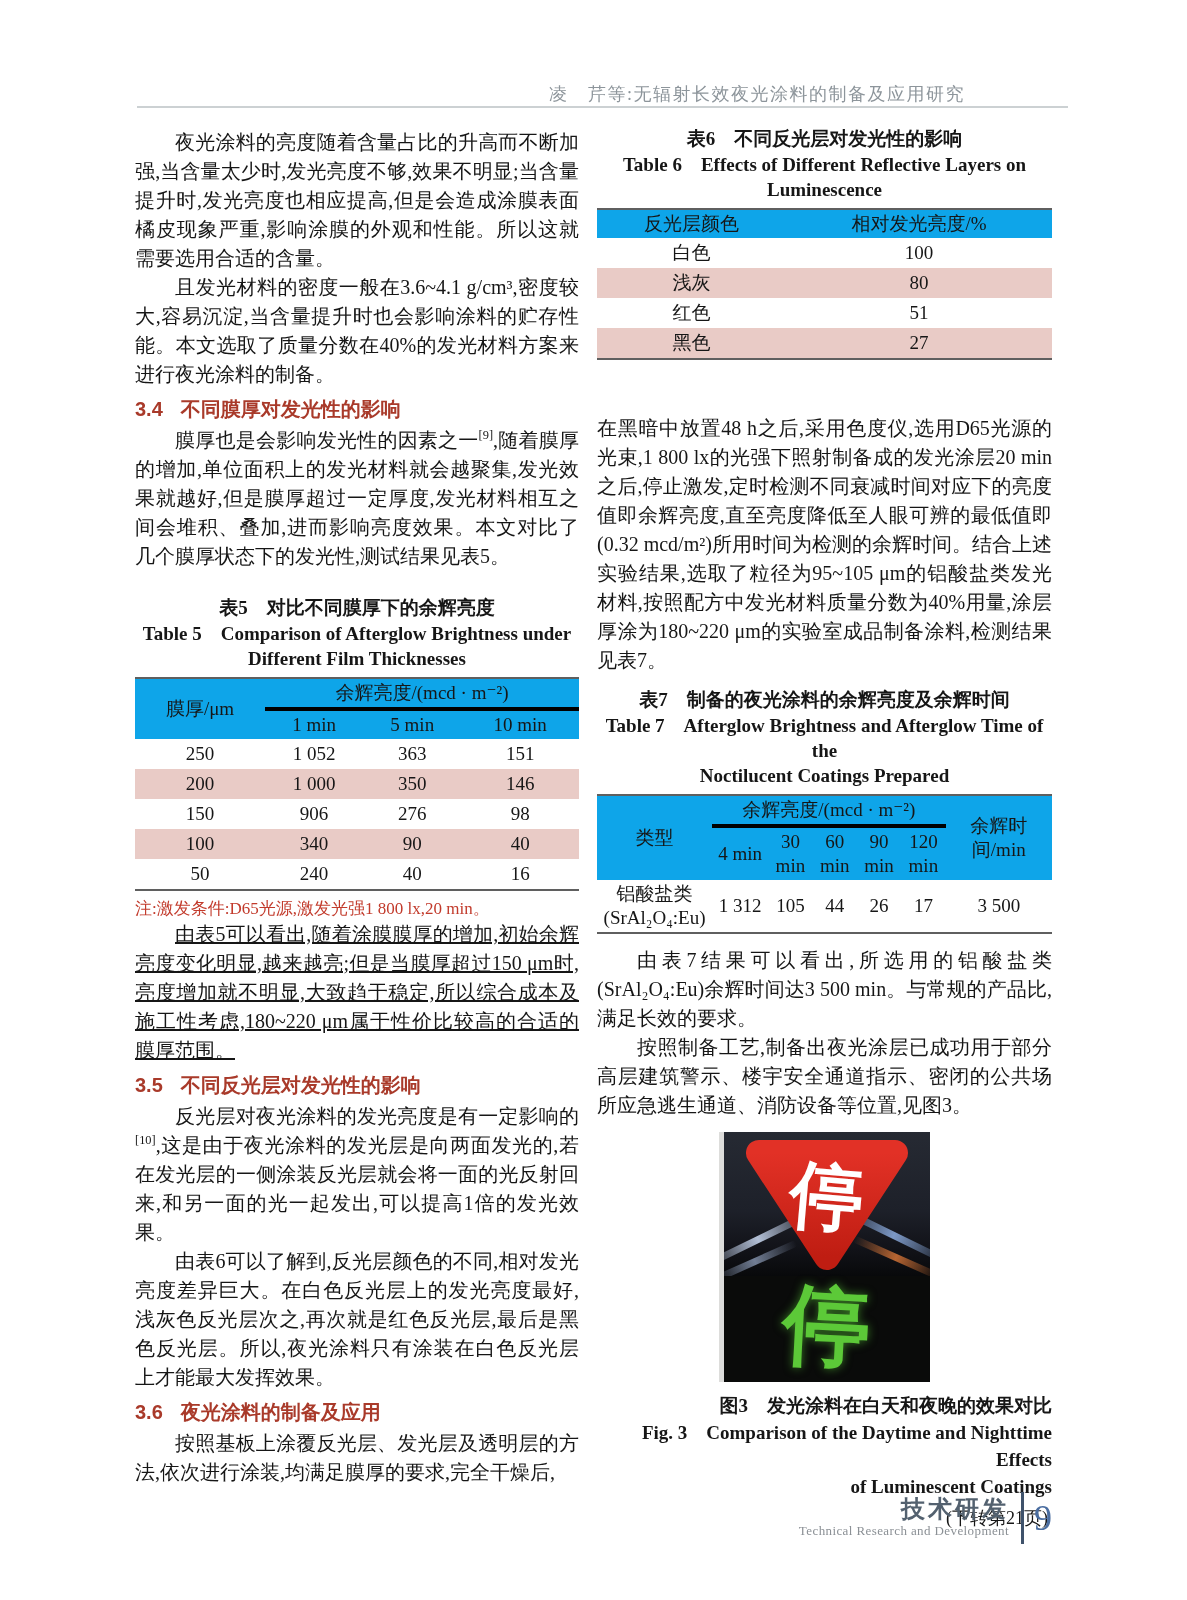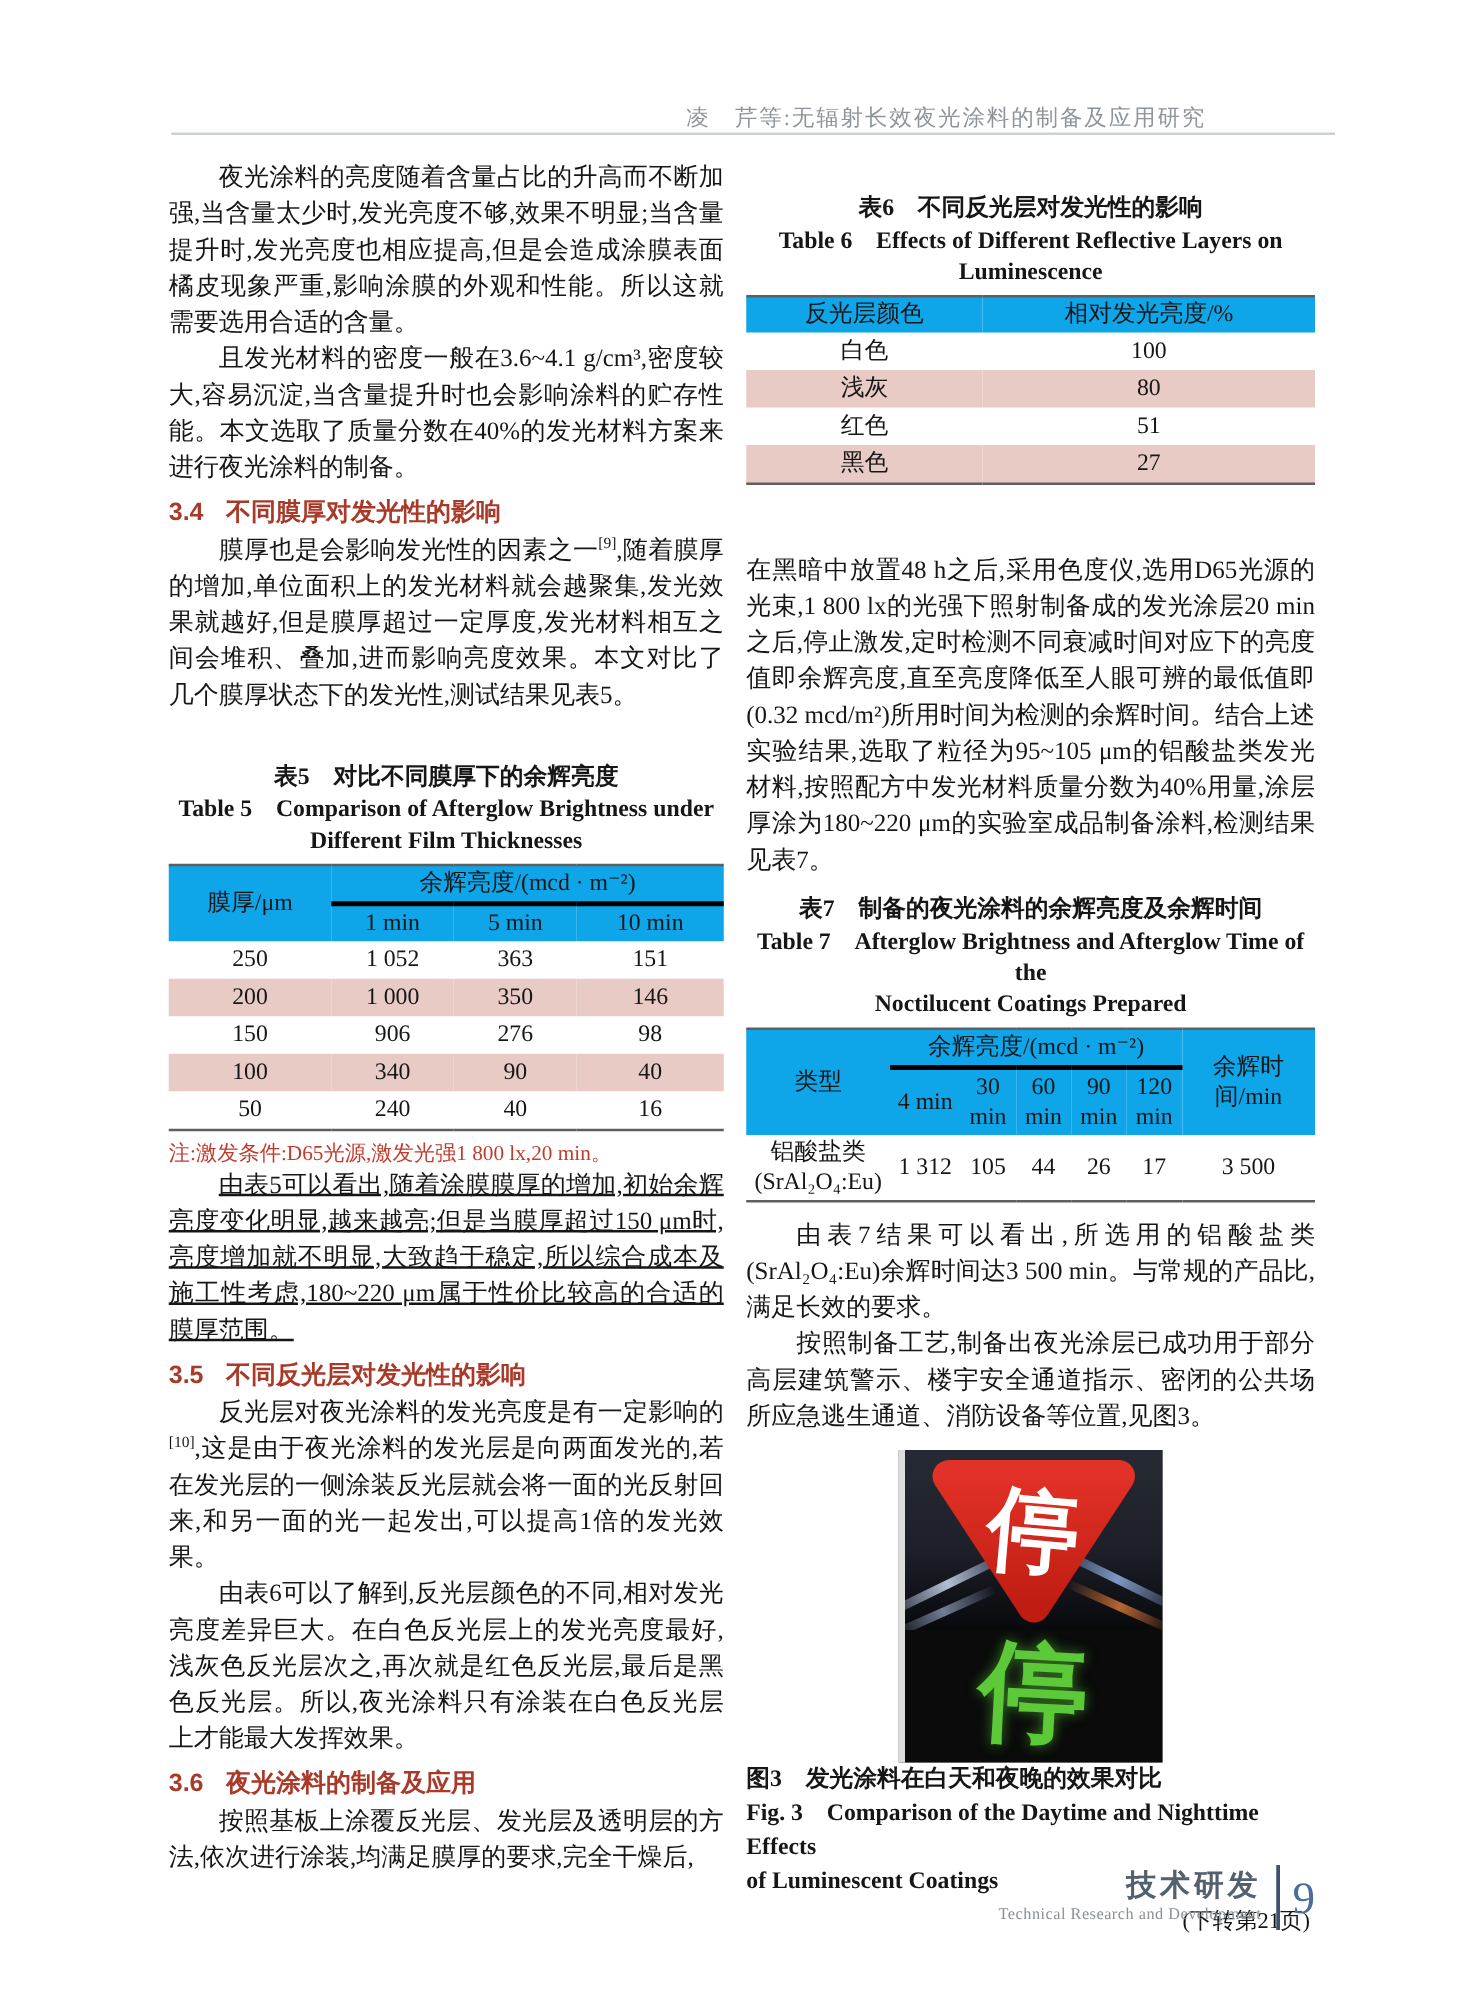--- a/index.html
+++ b/index.html
@@ -6,31 +6,31 @@
   .page{position:relative;width:1187px;height:1600px;background:#ffffff;overflow:hidden;
         font-family:"Liberation Serif","DejaVu Serif",serif;color:#161616;border-radius:22px;}
 
   
   .running-head{position:absolute;top:82px;right:222px;font-size:18px;color:#8d959b;letter-spacing:1.5px;}
   .head-rule{position:absolute;left:137px;right:119px;top:106px;height:2px;background:#ccd1d3;}
 
   
   .col{position:absolute;top:128px;width:444px;}
   .col-left{left:135px;}
-  .col-right{left:597px;top:144px;width:455px;}
+  .col-right{left:597px;top:116px;width:455px;}
 
   .body{margin:0;font-size:20px;line-height:29px;text-align:justify;text-indent:2em;}
   .noindent{text-indent:0;}
   .body sup{font-size:0.62em;line-height:0;}
 
   .sec{margin:7px 0 3px 0;font-family:"Liberation Sans","DejaVu Sans",sans-serif;
        font-size:20px;font-weight:bold;color:#a93a2a;}
   .sec .sec-t{margin-left:0.9em;}
 
-  .tcap{text-align:center;margin-top:38px;}
+  .tcap{text-align:center;margin-top:24px;}
   .tcap-zh{font-size:19px;font-weight:bold;line-height:26px;}
   .tcap-en{font-size:19px;font-weight:bold;line-height:25px;font-family:"Liberation Serif","DejaVu Serif",serif;}
 
   table.dtable{width:100%;border-collapse:collapse;margin-top:6px;
                border-top:2px solid #5f5f5f;border-bottom:2px solid #5f5f5f;font-size:19px;}
   table.dtable th{background:#0ea5e9;font-weight:normal;padding:2px 2px;text-align:center;line-height:24px;}
   table.dtable td{padding:2px 2px;text-align:center;line-height:24px;height:26px;}
   table.dtable .span-h{border-bottom:4px solid #000000;}
   table.dtable tbody tr:nth-child(even){background:#e9cbc6;}
   .prelinecell{white-space:pre-line;line-height:1.2;}
@@ -67,21 +67,21 @@
       background:linear-gradient(90deg,rgba(230,120,60,0),rgba(240,130,60,.75),rgba(230,120,60,0));}
   .tri{position:absolute;left:8px;top:4px;}
   .day-stop{position:absolute;left:0;right:0;top:16px;text-align:center;
             font-size:74px;font-weight:bold;color:#ffffff;transform:rotate(5deg);
             font-family:"Liberation Sans","DejaVu Sans",sans-serif;}
   .photo-bottom{position:absolute;left:0;right:0;bottom:0;height:106px;background:#0a0b0a;}
   .night-stop{position:absolute;left:0;right:0;bottom:-4px;text-align:center;
               font-size:88px;font-weight:bold;color:#5cc938;transform:rotate(3deg);
               text-shadow:0 0 10px rgba(96,220,60,.55);
               font-family:"Liberation Sans","DejaVu Sans",sans-serif;}
-  .fcap{text-align:left;}
+  .fcap{text-align:right;margin-top:10px;}
   .fcap-zh{font-size:19px;font-weight:bold;line-height:27px;}
   .fcap-en{font-size:19px;font-weight:bold;line-height:27px;}
   .continuation{margin-top:6px;text-align:right;font-size:18px;padding-right:4px;}
 
   
   .footer{position:absolute;top:1492px;right:135px;display:flex;align-items:center;}
   .footer-text{text-align:right;}
   .footer-zh{font-family:"Liberation Sans","DejaVu Sans",sans-serif;font-weight:bold;
              font-size:24px;color:#53616f;letter-spacing:3px;line-height:26px;}
   .footer-en{font-size:13px;color:#8b9095;line-height:18px;letter-spacing:0.4px;}

